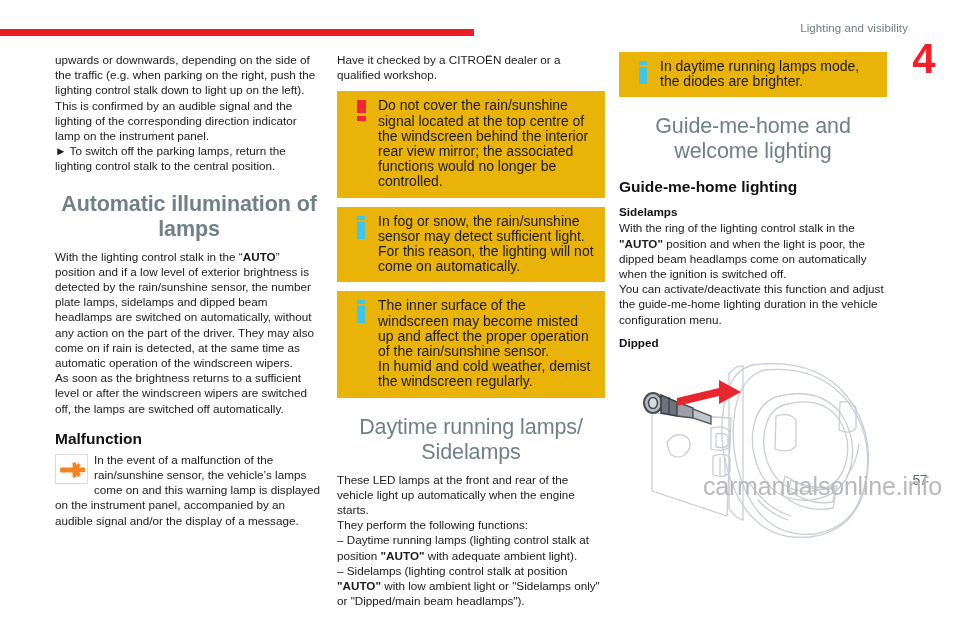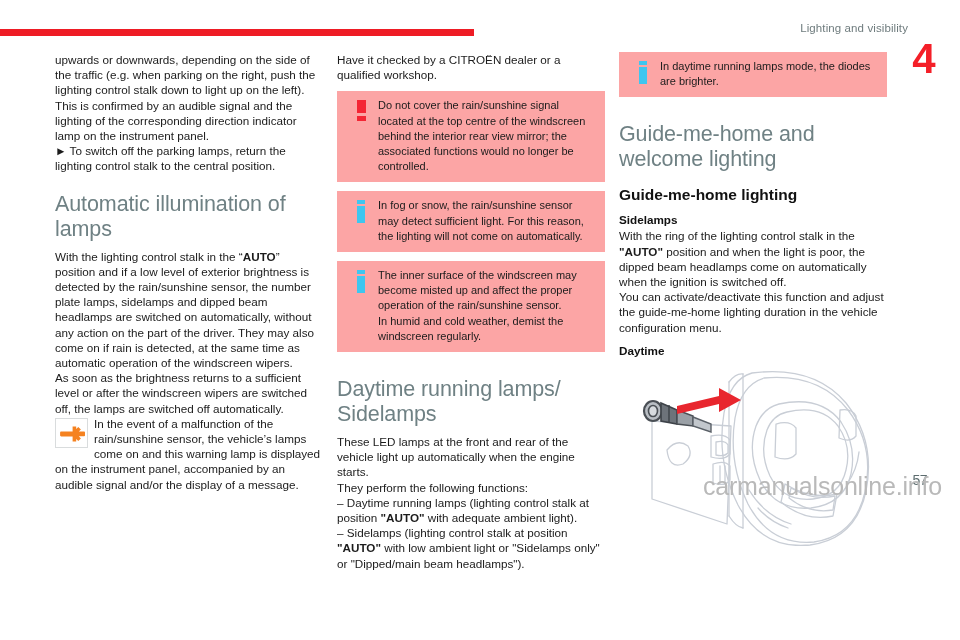--- a/index.html
+++ b/index.html
@@ -58,46 +58,47 @@
   .p + .p { margin-top: 0; }
 
   b, .bold { font-weight: bold; }
 
   
   .h1 {
     font-size: 21.5px;
     line-height: 25px;
     font-weight: normal;
     color: #6f8184;
-    margin: 25px 0 7px 0;
+    margin: 17px 0 7px 0;
     letter-spacing: -.1px;
-  }
-  .h1.first { margin-top: 18px; }
+    text-align: center;
+  }
+  .h1.first { margin-top: 18px; font-weight: bold; }
   .h2 {
     font-size: 15.5px;
     line-height: 19px;
     font-weight: bold;
     color: #111111;
     margin: 13px 0 4px 0;
   }
   .h3 {
     font-size: 11.7px;
     line-height: 15px;
     font-weight: bold;
     color: #111111;
     margin: 8px 0 1px 0;
   }
 
   
   .callout {
-    background: #fca5a5;
+    background: #eab308;
     padding: 7px 9px 8px 9px;
     margin: 9px 0 0 0;
     position: relative;
-    font-size: 11px;
+    font-size: 14px;
     line-height: 15.2px;
   }
   .callout .cl-icon {
     float: left;
     width: 26px;
     height: 30px;
     margin: 1px 4px 0 2px;
     position: relative;
   }
   .callout .cl-text { overflow: hidden; }
@@ -190,20 +191,21 @@
     <p class="p">upwards or downwards, depending on the side of the traffic (e.g. when parking on the right, push the lighting control stalk down to light up on the left).</p>
     <p class="p">This is confirmed by an audible signal and the lighting of the corresponding direction indicator lamp on the instrument panel.</p>
     <p class="p">► To switch off the parking lamps, return the lighting control stalk to the central position.</p>
 
     <h2 class="h1 first">Automatic illumination of lamps</h2>
 
     <p class="p"><span>With the lighting control stalk in the “</span><b>AUTO</b><span>” position and if a low level of exterior brightness is detected by the rain/sunshine sensor, the number plate lamps, sidelamps and dipped beam headlamps are switched on automatically, without any action on the part of the driver. They may also come on if rain is detected, at the same time as automatic operation of the windscreen wipers.</span></p>
 
     <p class="p">As soon as the brightness returns to a sufficient level or after the windscreen wipers are switched off, the lamps are switched off automatically.</p>
 
+    <h3 class="h2">Malfunction</h3>
 
     <div class="inline-block-wrap">
       <div class="lamp-tile">
         <svg width="25" height="16" viewBox="0 0 25 16" aria-hidden="true">
           <path d="M24.2 5.6h-5.4l2.1-2.1-2.6-2.6-2.1 2.1V.5h-3.6v5.1H1.2c-.6 0-1.1.5-1.1 1.1v2.6c0 .6.5 1.1 1.1 1.1h11.4v5.1h3.6v-2.6l2.1 2.1 2.6-2.6-2.1-2.1h5.4c.4 0 .8-.3.8-.8V6.4c0-.4-.4-.8-.8-.8z" fill="#f58220"></path>
         </svg>
       </div>
       <div>In the event of a malfunction of the rain/sunshine sensor, the vehicle’s lamps come on and this warning lamp is displayed on the instrument panel, accompanied by an audible signal and/or the display of a message.</div>
     </div>
   </div>
@@ -268,21 +270,21 @@
     <h2 class="h1">Guide-me-home and welcome lighting</h2>
 
     <h3 class="h2">Guide-me-home lighting</h3>
 
     <h4 class="h3">Sidelamps</h4>
 
     <p class="p"><span>With the ring of the lighting control stalk in the </span><b>"AUTO"</b><span> position and when the light is poor, the dipped beam headlamps come on automatically when the ignition is switched off.</span></p>
 
     <p class="p">You can activate/deactivate this function and adjust the guide-me-home lighting duration in the vehicle configuration menu.</p>
 
-    <h4 class="h3">Daytime</h4>
+    <h4 class="h3">Dipped</h4>
 
     <div class="figure">
       <svg width="268" height="180" viewBox="0 0 268 180" aria-hidden="true">
         <g fill="none" stroke="#c9ced6" stroke-width="1.3" stroke-linejoin="round" stroke-linecap="round">
 
           <path d="M33 55 L33 133 L108 158 L112 60 Z"></path>
           <path d="M48 84 q10 -12 21 -4 q6 10 -5 18 q-14 5 -16 -14 z"></path>
 
           <path d="M110 16 L110 150"></path>
           <path d="M124 8 L124 162"></path>

